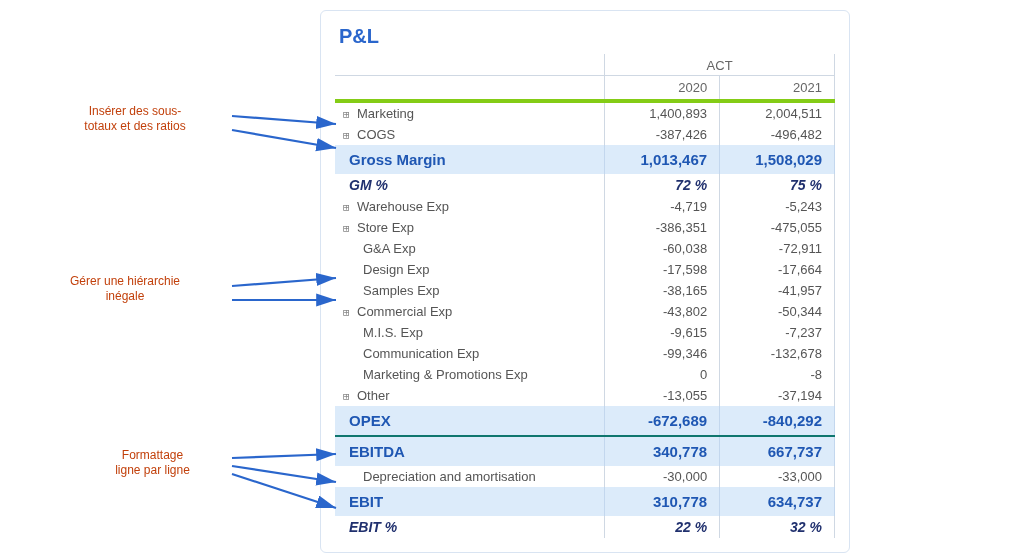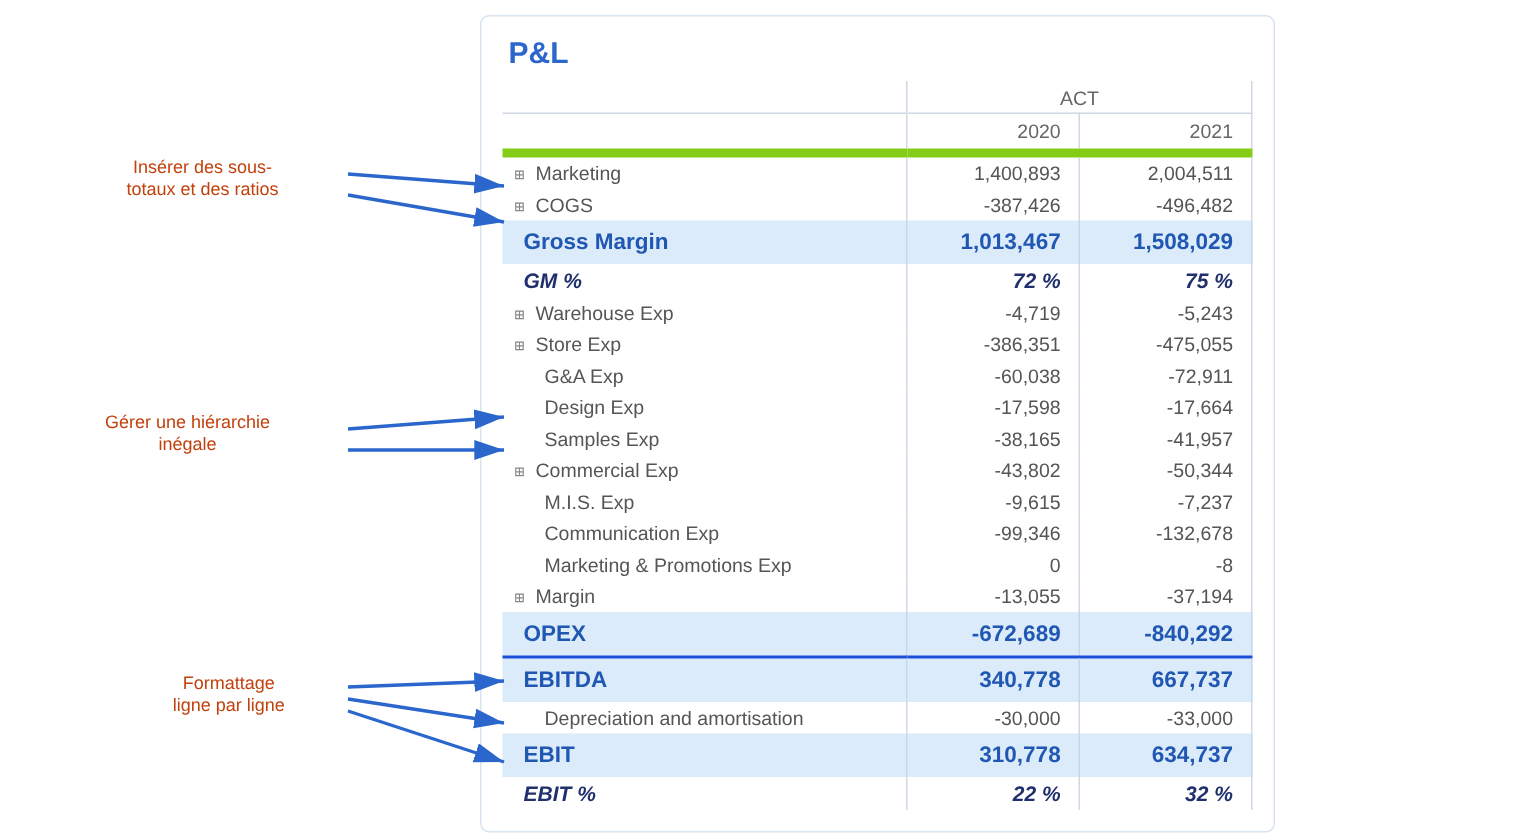--- a/index.html
+++ b/index.html
@@ -68,21 +68,21 @@
   }
   tr.h-top th.label-head { border-bottom: 1px solid #cfd8e3; }
   tr.h-years th {
     font-weight: 400;
     font-size: 13px;
     color: #666;
     text-align: right;
     padding: 4px 12px 4px 8px;
     border-left: 1px solid #cfd8e3;
     border-right: 1px solid #cfd8e3;
-    border-bottom: 6px solid #84cc16;
+    border-bottom: 4px solid #84cc16;
   }
   tr.h-years th.label-head {
     border-left: none;
     border-right: 1px solid #cfd8e3;
   }
 
   
   td {
     padding: 3px 12px 3px 8px;
     font-size: 13px;
@@ -124,21 +124,21 @@
   tr.hl td.val { border-left-color: #c3d7ee; border-right-color: #c3d7ee; }
 
   
   tr.pct td {
     color: #20306e;
     font-style: italic;
     font-weight: 700;
     font-size: 14px;
   }
   tr.pct td.label { padding-left: 14px; }
-  tr.hl + tr.hl td { border-top: 2px solid #1d4ed8; }
+  tr.hl + tr.hl td { border-top: 2px solid #0f766e; }
 
   
   svg.arrows {
     position: absolute;
     left: 0; top: 0;
     width: 1024px;
     height: 558px;
     pointer-events: none;
   }
 </style>
@@ -239,21 +239,21 @@
       <td class="label ind-1">Communication Exp</td>
       <td class="val">-99,346</td>
       <td class="val">-132,678</td>
     </tr>
     <tr>
       <td class="label ind-1">Marketing &amp; Promotions Exp</td>
       <td class="val">0</td>
       <td class="val">-8</td>
     </tr>
     <tr>
-      <td class="label"><span class="exp">⊞</span><span>Margin</span></td>
+      <td class="label"><span class="exp">⊞</span><span>Other</span></td>
       <td class="val">-13,055</td>
       <td class="val">-37,194</td>
     </tr>
 
     <tr class="hl">
       <td class="label">OPEX</td>
       <td class="val">-672,689</td>
       <td class="val">-840,292</td>
     </tr>
     <tr class="hl">

